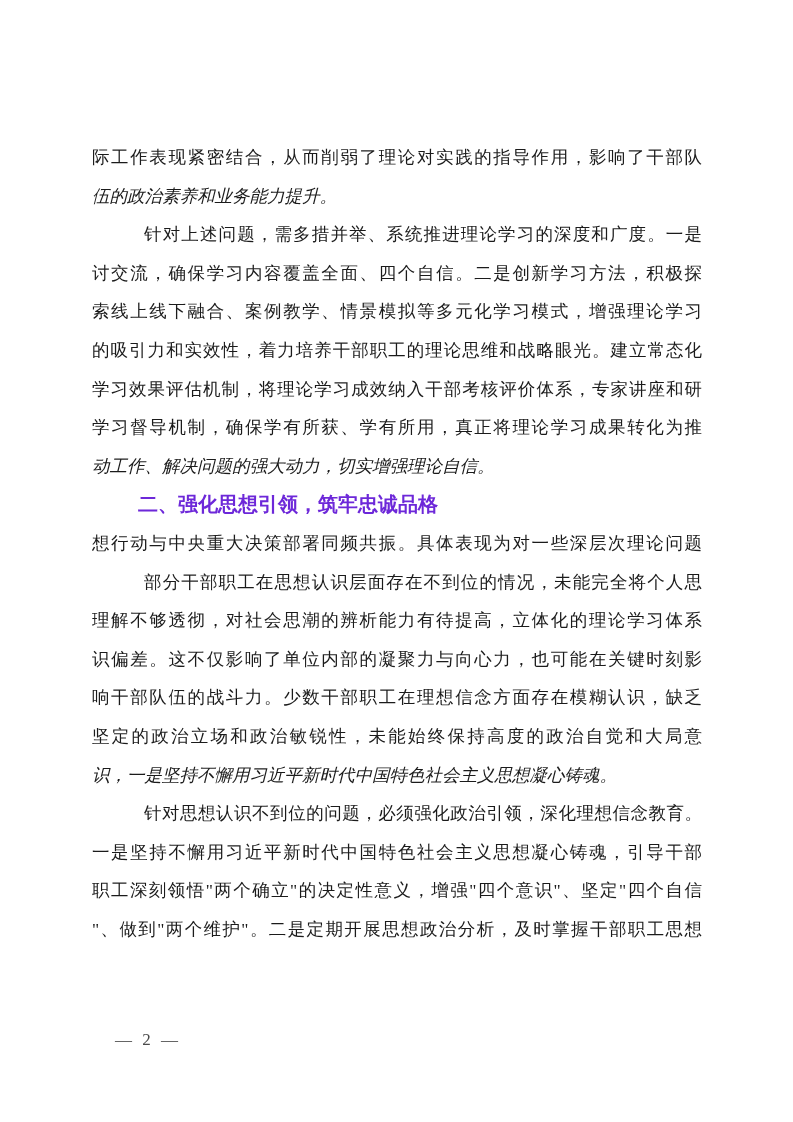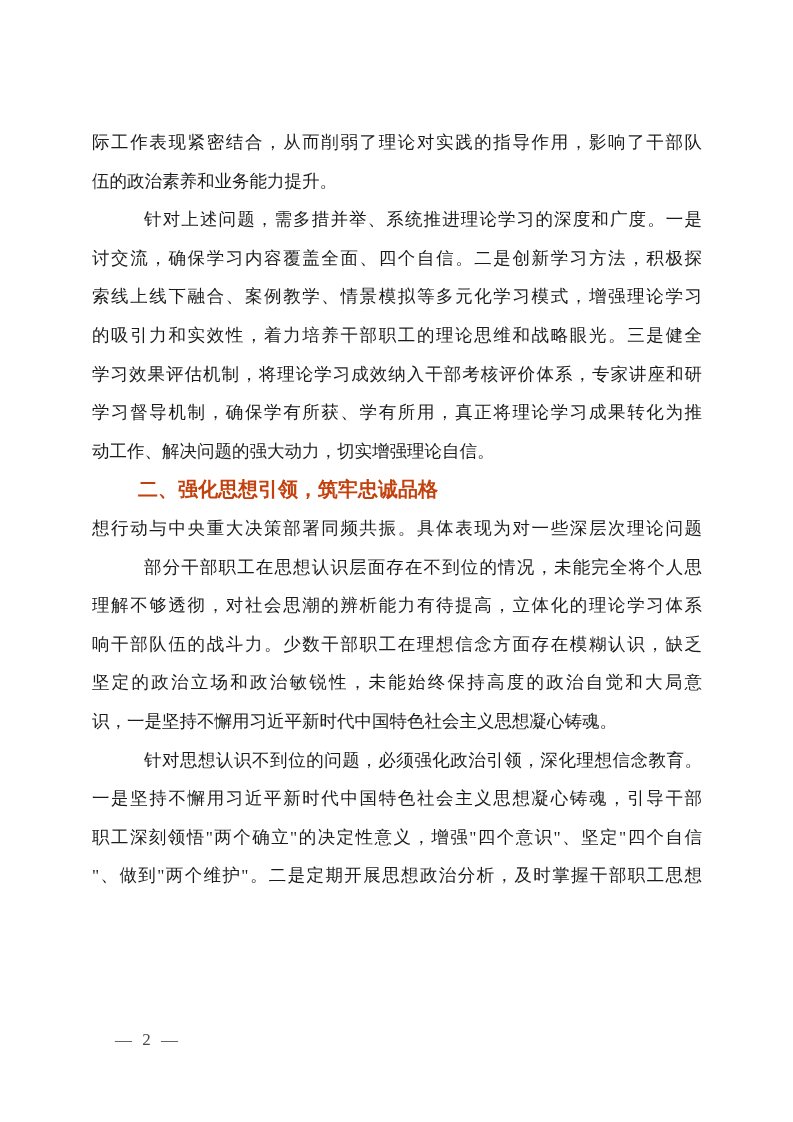--- a/index.html
+++ b/index.html
@@ -11,49 +11,50 @@
     position: relative;
     width: 793px;
     height: 1122px;
     background: #ffffff;
     overflow: hidden;
     font-family: "Liberation Serif", serif;
   }
   .content {
     position: absolute;
     left: 92px;
-    top: 123px;
+    top: 138px;
     width: 610px;
   }
   .line {
     height: 38.6px;
     line-height: 38.6px;
     font-size: 17.5px;
     color: #1b1b1b;
     text-align: justify;
     overflow: hidden;
     word-break: break-all;
     white-space: nowrap;
   }
   .line.fill {
     white-space: normal;
     text-align-last: justify;
   }
   .line.end {
     white-space: normal;
     text-align-last: left;
+    font-style: italic;
   }
   .line.indent {
     text-indent: 52px;
   }
   .line.heading {
     font-family: "Liberation Sans", sans-serif;
     font-weight: 700;
     font-size: 20px;
-    color: #c2410c;
+    color: #6d28d9;
     text-align: left;
     text-align-last: left;
     text-indent: 46px;
     white-space: nowrap;
   }
   .footer {
     position: absolute;
     left: 115px;
     top: 1030px;
     font-size: 17px;
@@ -66,28 +67,29 @@
 </head>
 <body>
 
 <div class="page">
   <div class="content">
       <div class="line fill">际工作表现紧密结合，从而削弱了理论对实践的指导作用，影响了干部队</div>
       <div class="line end">伍的政治素养和业务能力提升。</div>
       <div class="line fill indent">针对上述问题，需多措并举、系统推进理论学习的深度和广度。一是</div>
       <div class="line fill">讨交流，确保学习内容覆盖全面、四个自信。二是创新学习方法，积极探</div>
       <div class="line fill">索线上线下融合、案例教学、情景模拟等多元化学习模式，增强理论学习</div>
-      <div class="line fill">的吸引力和实效性，着力培养干部职工的理论思维和战略眼光。三是健全</div>
+      <div class="line fill">的吸引力和实效性，着力培养干部职工的理论思维和战略眼光。建立常态化</div>
       <div class="line fill">学习效果评估机制，将理论学习成效纳入干部考核评价体系，专家讲座和研</div>
       <div class="line fill">学习督导机制，确保学有所获、学有所用，真正将理论学习成果转化为推</div>
       <div class="line end">动工作、解决问题的强大动力，切实增强理论自信。</div>
       <div class="line heading">二、强化思想引领，筑牢忠诚品格</div>
       <div class="line fill">想行动与中央重大决策部署同频共振。具体表现为对一些深层次理论问题</div>
       <div class="line fill indent">部分干部职工在思想认识层面存在不到位的情况，未能完全将个人思</div>
       <div class="line fill">理解不够透彻，对社会思潮的辨析能力有待提高，立体化的理论学习体系</div>
+      <div class="line fill">识偏差。这不仅影响了单位内部的凝聚力与向心力，也可能在关键时刻影</div>
       <div class="line fill">响干部队伍的战斗力。少数干部职工在理想信念方面存在模糊认识，缺乏</div>
       <div class="line fill">坚定的政治立场和政治敏锐性，未能始终保持高度的政治自觉和大局意</div>
       <div class="line end">识，一是坚持不懈用习近平新时代中国特色社会主义思想凝心铸魂。</div>
       <div class="line fill indent">针对思想认识不到位的问题，必须强化政治引领，深化理想信念教育。</div>
       <div class="line fill">一是坚持不懈用习近平新时代中国特色社会主义思想凝心铸魂，引导干部</div>
       <div class="line fill">职工深刻领悟"两个确立"的决定性意义，增强"四个意识"、坚定"四个自信</div>
       <div class="line fill">"、做到"两个维护"。二是定期开展思想政治分析，及时掌握干部职工思想</div>
     </div>
   <div class="footer">— 2 —</div>
 </div>

